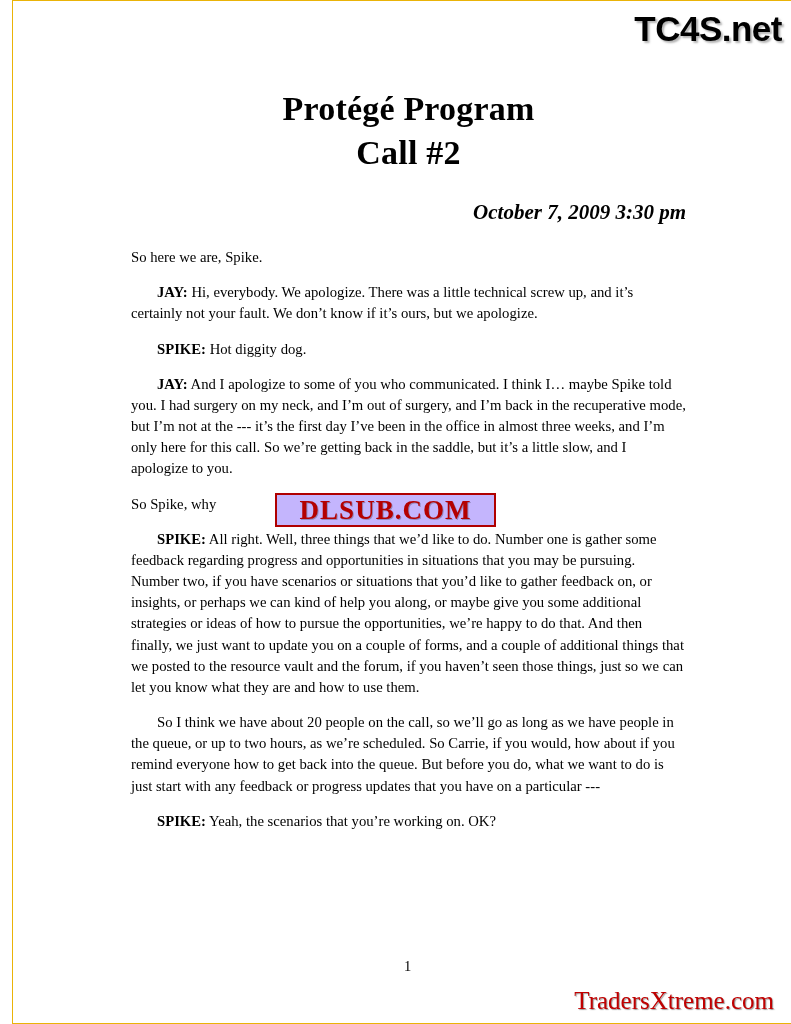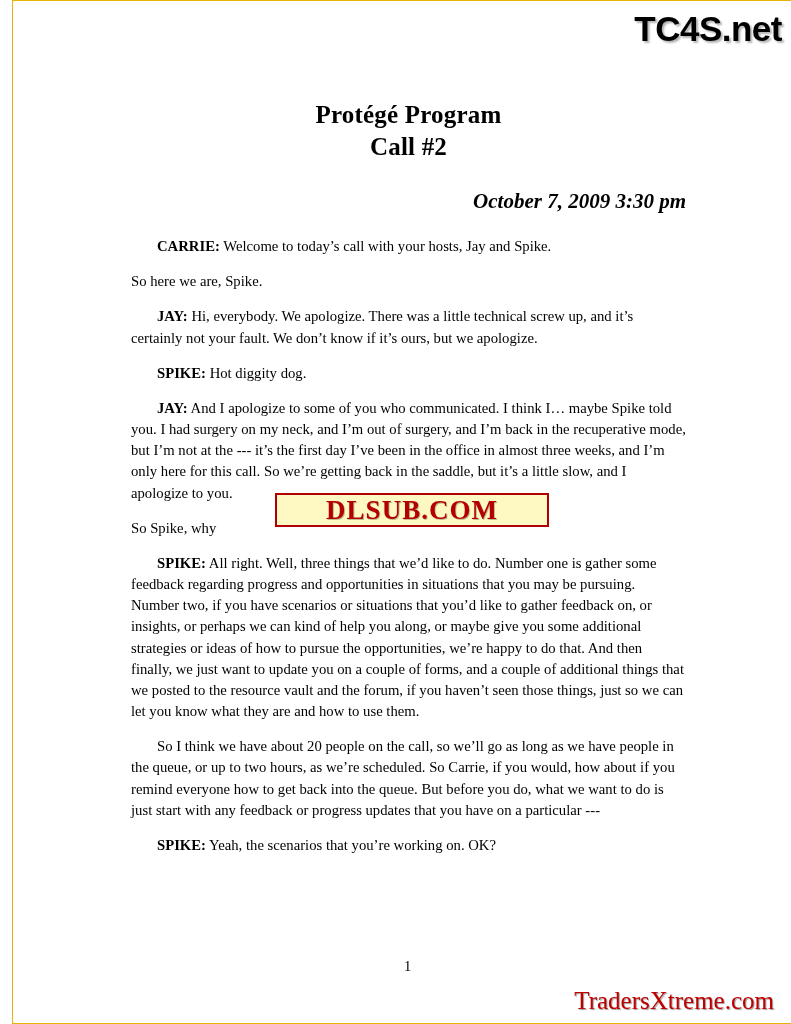--- a/index.html
+++ b/index.html
@@ -46,23 +46,23 @@
     font-weight: normal;
     font-style: normal;
     font-size: 25px;
     color: #c00000;
     text-shadow: 1px 1px 1px rgba(90,90,90,0.6);
   }
   .wm-center {
     position: absolute;
     left: 262px;
     top: 492px;
-    width: 274px;
+    width: 221px;
     height: 34px;
-    background: #fef9c3;
+    background: #c4b5fd;
     border: 2px solid #b00000;
     box-sizing: border-box;
     display: flex;
     align-items: center;
     justify-content: center;
     font-family: "Liberation Serif", serif;
     font-weight: bold;
     font-size: 27px;
     letter-spacing: 1px;
     color: #b40000;
@@ -73,23 +73,23 @@
   .doc {
     position: absolute;
     left: 0;
     top: 0;
     width: 791px;
     padding: 86px 118px 0 118px;
     box-sizing: border-box;
   }
 
   h1.title {
-    margin: 12px;
+    margin: 0;
     text-align: center;
-    font-size: 25px;
+    font-size: 34px;
     font-weight: bold;
     line-height: 1.28;
     letter-spacing: 0.2px;
   }
   h2.subtitle {
     margin: 26px 0 0 0;
     text-align: right;
     font-size: 21px;
     font-weight: bold;
     font-style: italic;
@@ -132,23 +132,20 @@
 
     <h1 class="title">
       <span>Protégé Program</span><br>
       <span>Call #2</span>
     </h1>
 
     <h2 class="subtitle">October 7, 2009 3:30 pm</h2>
 
     <div class="body-text">
 
-      <p class="para">
-        <span class="speaker">CARRIE:</span><span> Welcome to today’s call with your hosts, Jay and Spike.</span>
-      </p>
 
       <p class="para noindent">
         <span>So here we are, Spike.</span>
       </p>
 
       <p class="para">
         <span class="speaker">JAY:</span><span> Hi, everybody.  We apologize.  There was a little technical screw up, and it’s certainly not your fault.  We don’t know if it’s ours, but we apologize.</span>
       </p>
 
       <p class="para">

